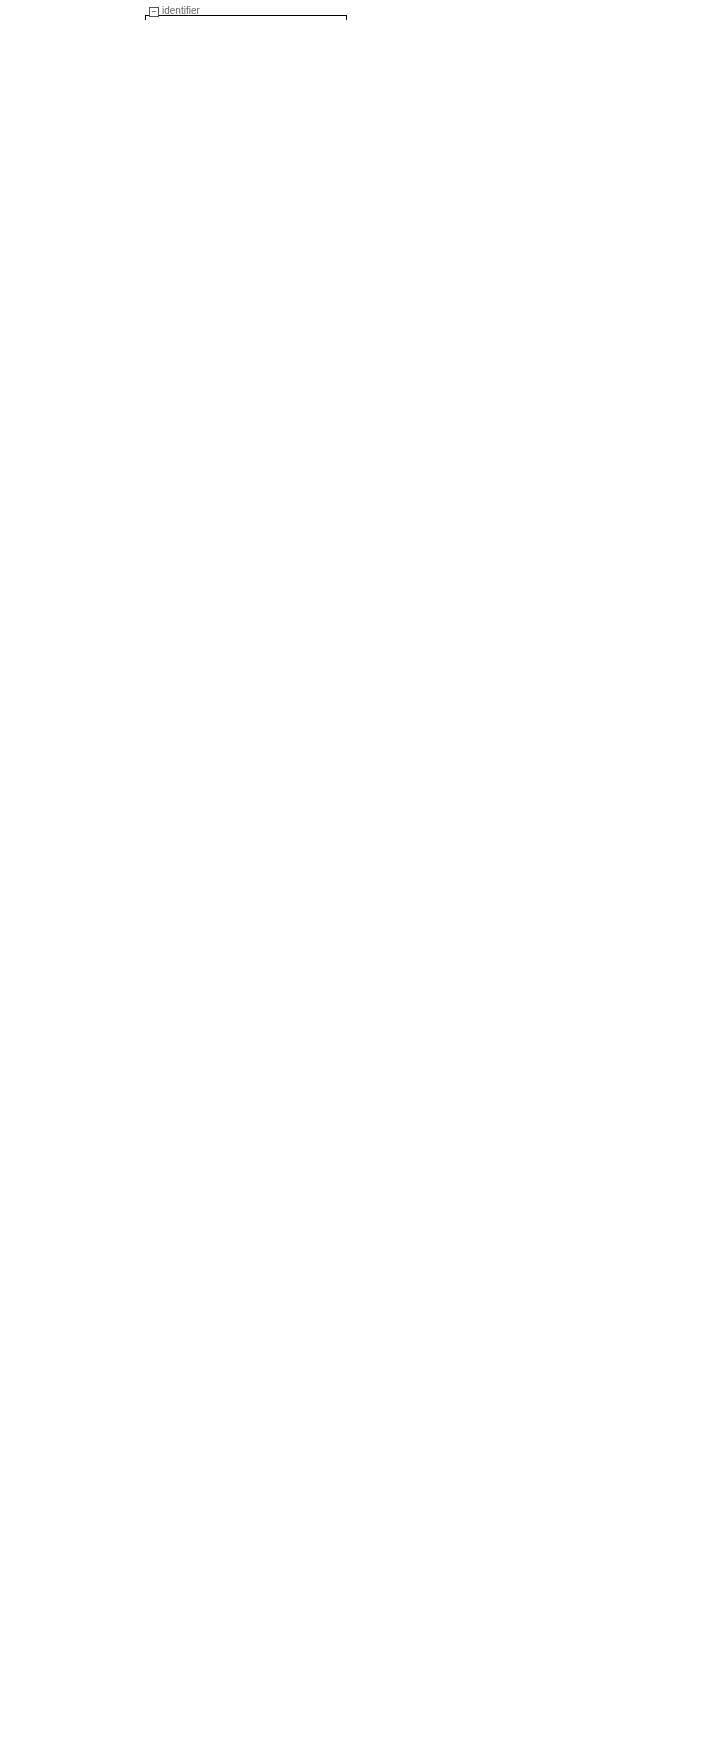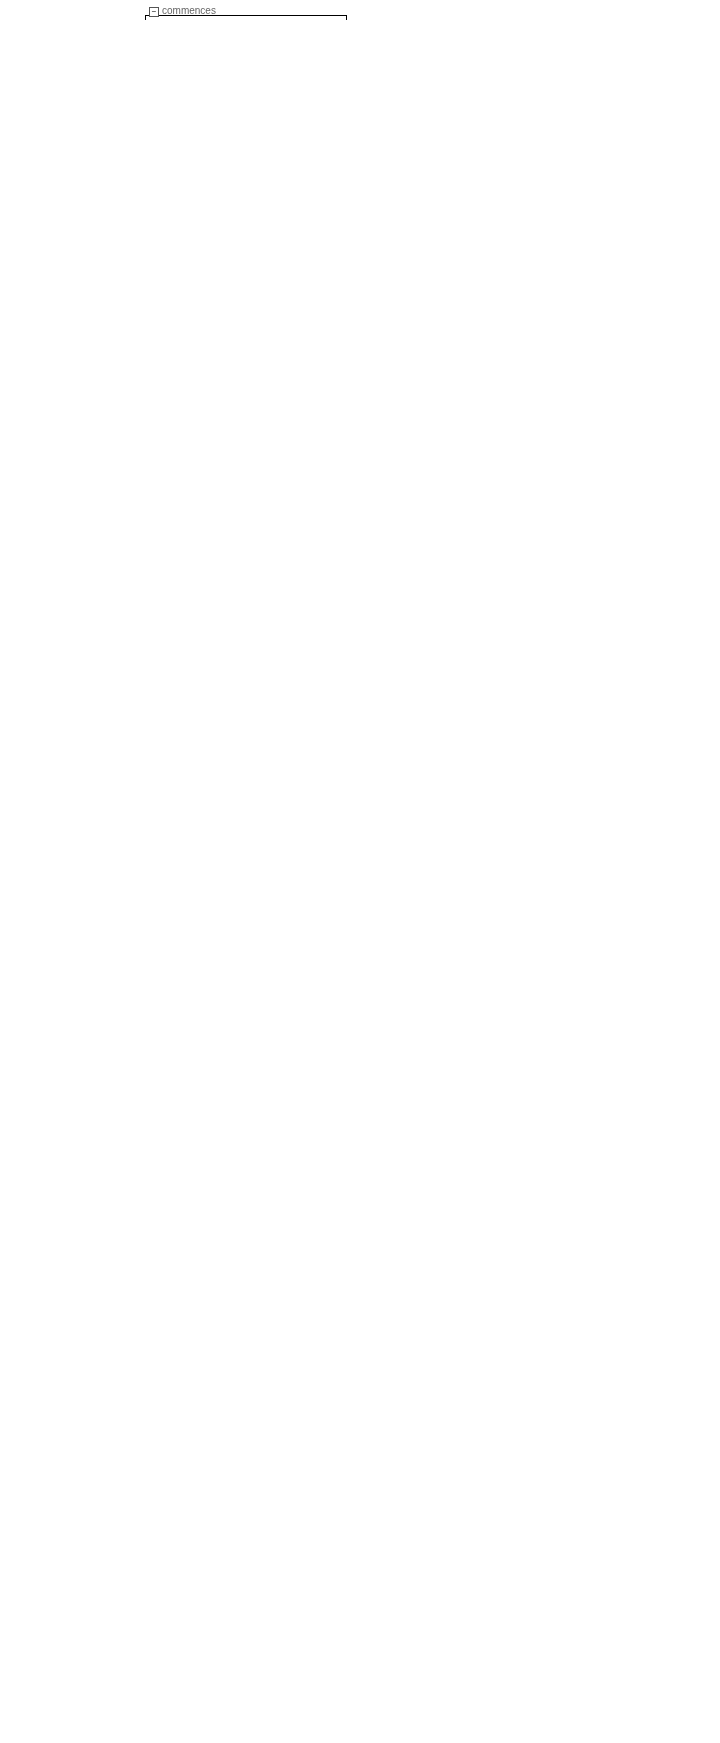--- a/index.html
+++ b/index.html
@@ -84,21 +84,21 @@
 </div>
 <div class="desc" style="left:5px; top:1140px;">All dates pertaining to the event, in particular the start and end date and any recurrence information</div>
 
 <svg class="connector" style="left:50px;top:10px;" width="120" height="1400">
   <path d="M 0 1118 L 30 1118 L 30 18 L 95 18" stroke="#555" fill="none"></path>
   <path d="M 30 1118 L 30 1370 L 110 1370" stroke="#555" fill="none"></path>
 </svg>
 
 <div class="group-outer" style="left:145px; top:15px; width:200px; height:1230px; border-color:#000;"></div>
 <div class="node-box" style="left:145px; top:5px; border:none; background:transparent; padding:0 2px; font-weight:normal;">
-  <span class="plus-sq" style="margin-right:3px;">−</span><span style="font-weight:normal;color:#666;">commences</span>
+  <span class="plus-sq" style="margin-right:3px;">−</span><span style="font-weight:normal;color:#666;">identifier</span>
 </div>
 
 <div class="group-outer" style="left:155px; top:35px; width:180px; height:1200px;"></div>
 <div style="position:absolute; left:162px; top:40px;">
   <span class="plus-sq" style="display:inline-block;">−</span>
   <span class="grp-label" style="position:static;margin-left:2px;">grp</span>
   <span class="grp-label grp-name" style="position:static;margin-left:4px;">commonPowerAttributes</span>
 </div>
 
 <div id="attr-items">

